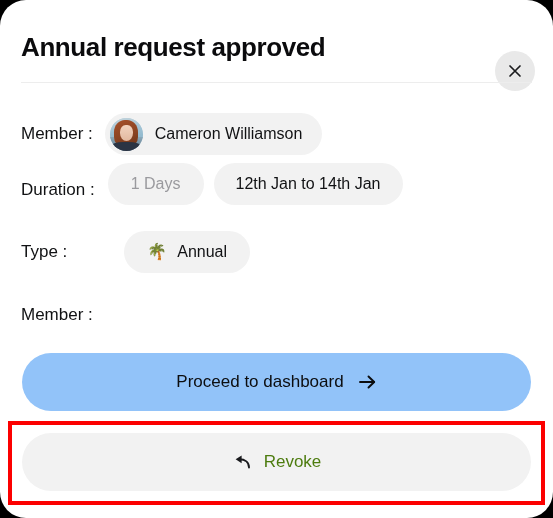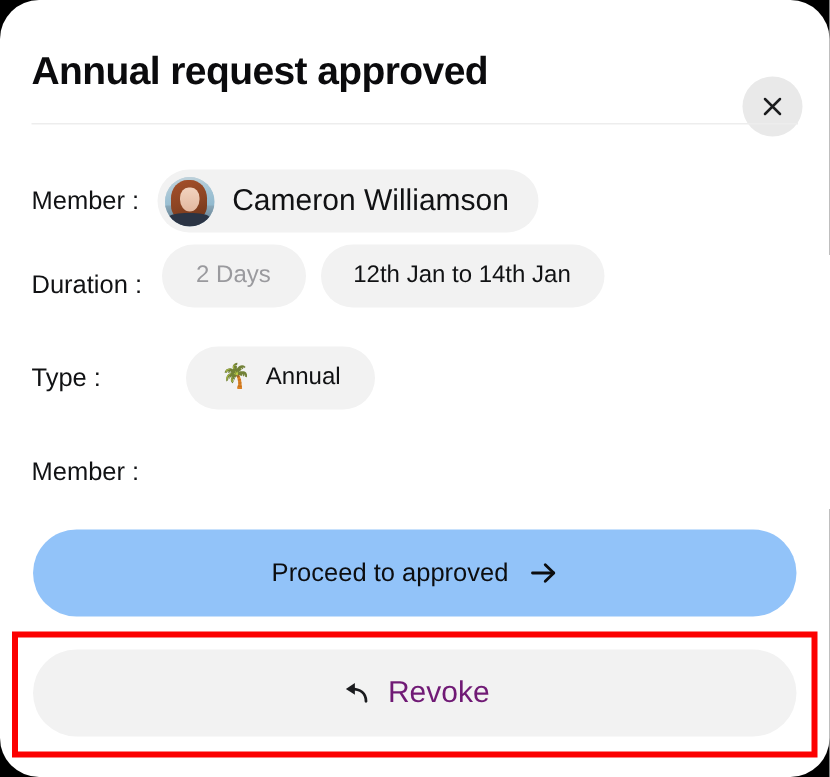--- a/index.html
+++ b/index.html
@@ -126,21 +126,21 @@
     position: absolute; left: 30%; top: 22%; width: 40%; height: 49%;
     border-radius: 44% 44% 50% 50%;
     background: linear-gradient(180deg, #f2d3bf 0%, #e2b89f 100%);
   }
   .avatar .body {
     position: absolute; left: 8%; bottom: 0; width: 84%; height: 26%;
     border-radius: 40% 40% 0 0;
     background: #2b3444;
   }
   .member-name {
-    font-size: 20px;
+    font-size: 16px;
     color: #111214;
   }
 
   #row-duration { top: 163px; }
   #row-duration .row-label { margin-right: 13px; margin-top: 12px; }
   .pill-days {
     padding: 0 23px;
     font-size: 16px;
     color: #9a9a9e;
     margin-right: 10px;
@@ -204,23 +204,23 @@
 
   .secondary-btn {
     position: absolute;
     left: 22px;
     top: 433px;
     width: 509px;
     height: 58px;
     border: none;
     border-radius: 29px;
     background: #f2f2f2;
-    color: #701a75;
+    color: #4d7c0f;
     font-family: "Liberation Sans", sans-serif;
-    font-size: 20px;
+    font-size: 17px;
     cursor: pointer;
     display: flex;
     align-items: center;
     justify-content: center;
     gap: 12px;
     padding: 0;
   }
   .secondary-btn svg { display: block; }
 
   
@@ -262,38 +262,38 @@
         <span class="hair"></span>
         <span class="face"></span>
         <span class="body"></span>
       </span>
       <span class="member-name">Cameron Williamson</span>
     </span>
   </div>
 
   <div class="row" id="row-duration">
     <span class="row-label">Duration :</span>
-    <span class="pill pill-days">2 Days</span>
+    <span class="pill pill-days">1 Days</span>
     <span class="pill pill-dates">12th Jan to 14th Jan</span>
   </div>
 
   <div class="row" id="row-type">
     <span class="row-label">Type :</span>
     <span class="pill pill-type">
       <span class="type-emoji">🌴</span>
       <span>Annual</span>
     </span>
   </div>
 
   <div class="row" id="row-status">
     <span class="row-label">Member :</span>
   </div>
 
   <button class="primary-btn">
-    <span>Proceed to approved</span>
+    <span>Proceed to dashboard</span>
     <span>
       <svg width="19" height="16" viewBox="0 0 19 16">
         <path d="M2 8 H16" stroke="#0c0d0f" stroke-width="1.9" stroke-linecap="round"></path>
         <path d="M10.5 2.5 L16.2 8 L10.5 13.5" fill="none" stroke="#0c0d0f" stroke-width="1.9" stroke-linecap="round" stroke-linejoin="round"></path>
       </svg>
     </span>
   </button>
 
   <button class="secondary-btn">
     <span>

